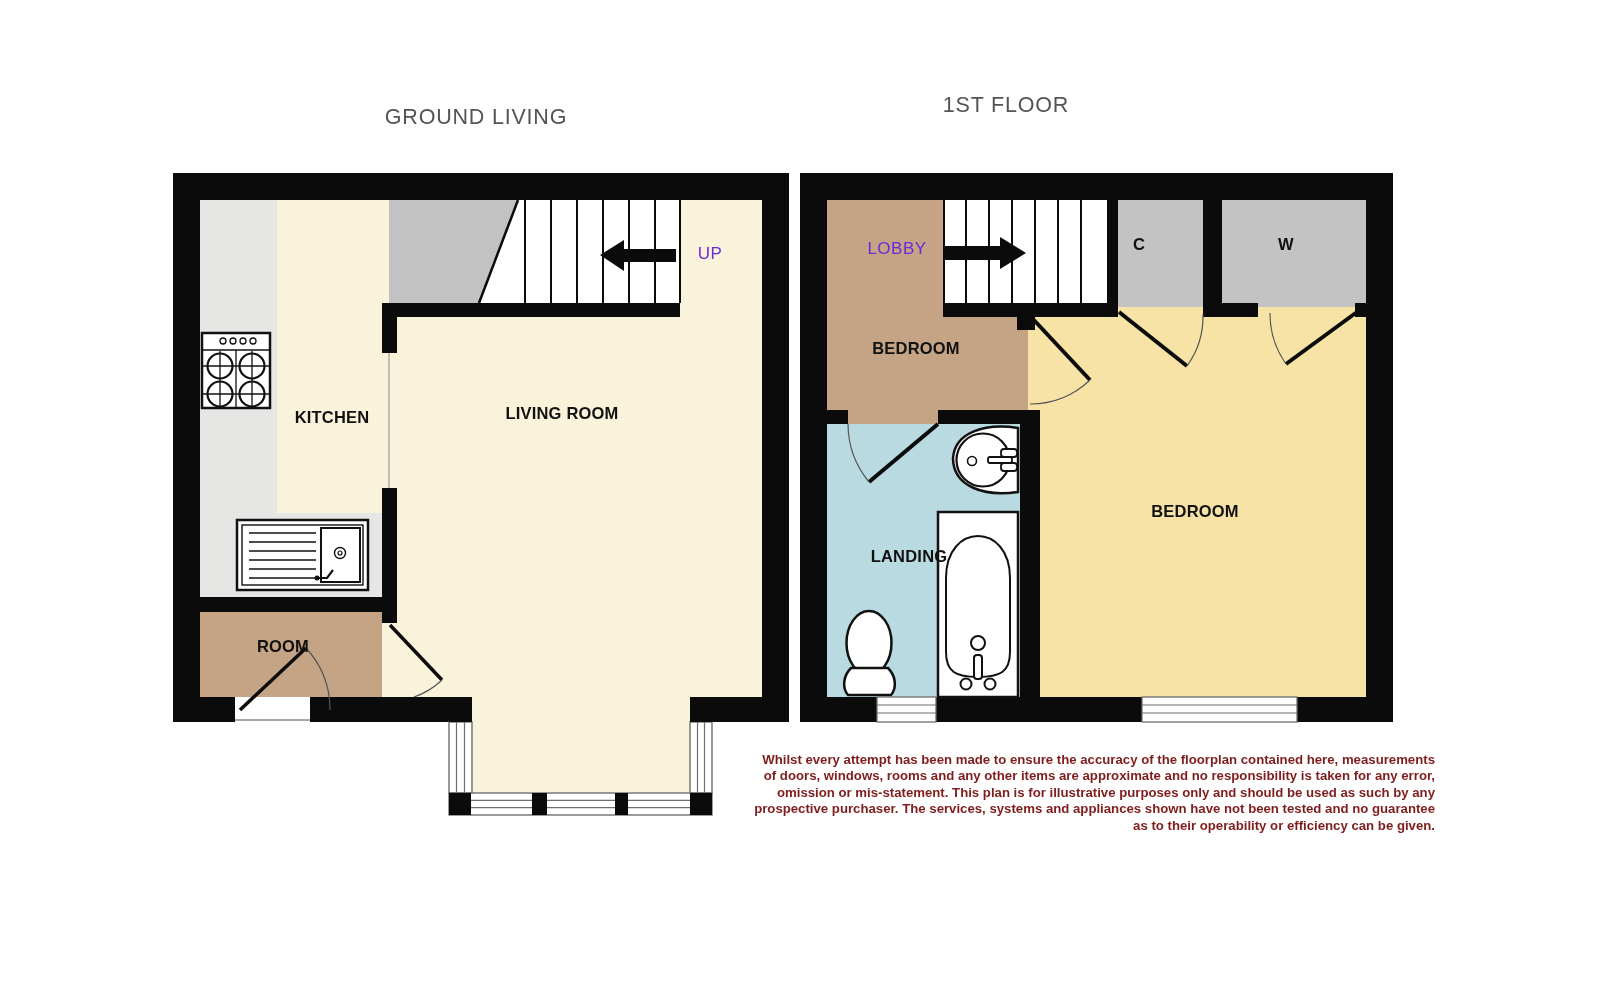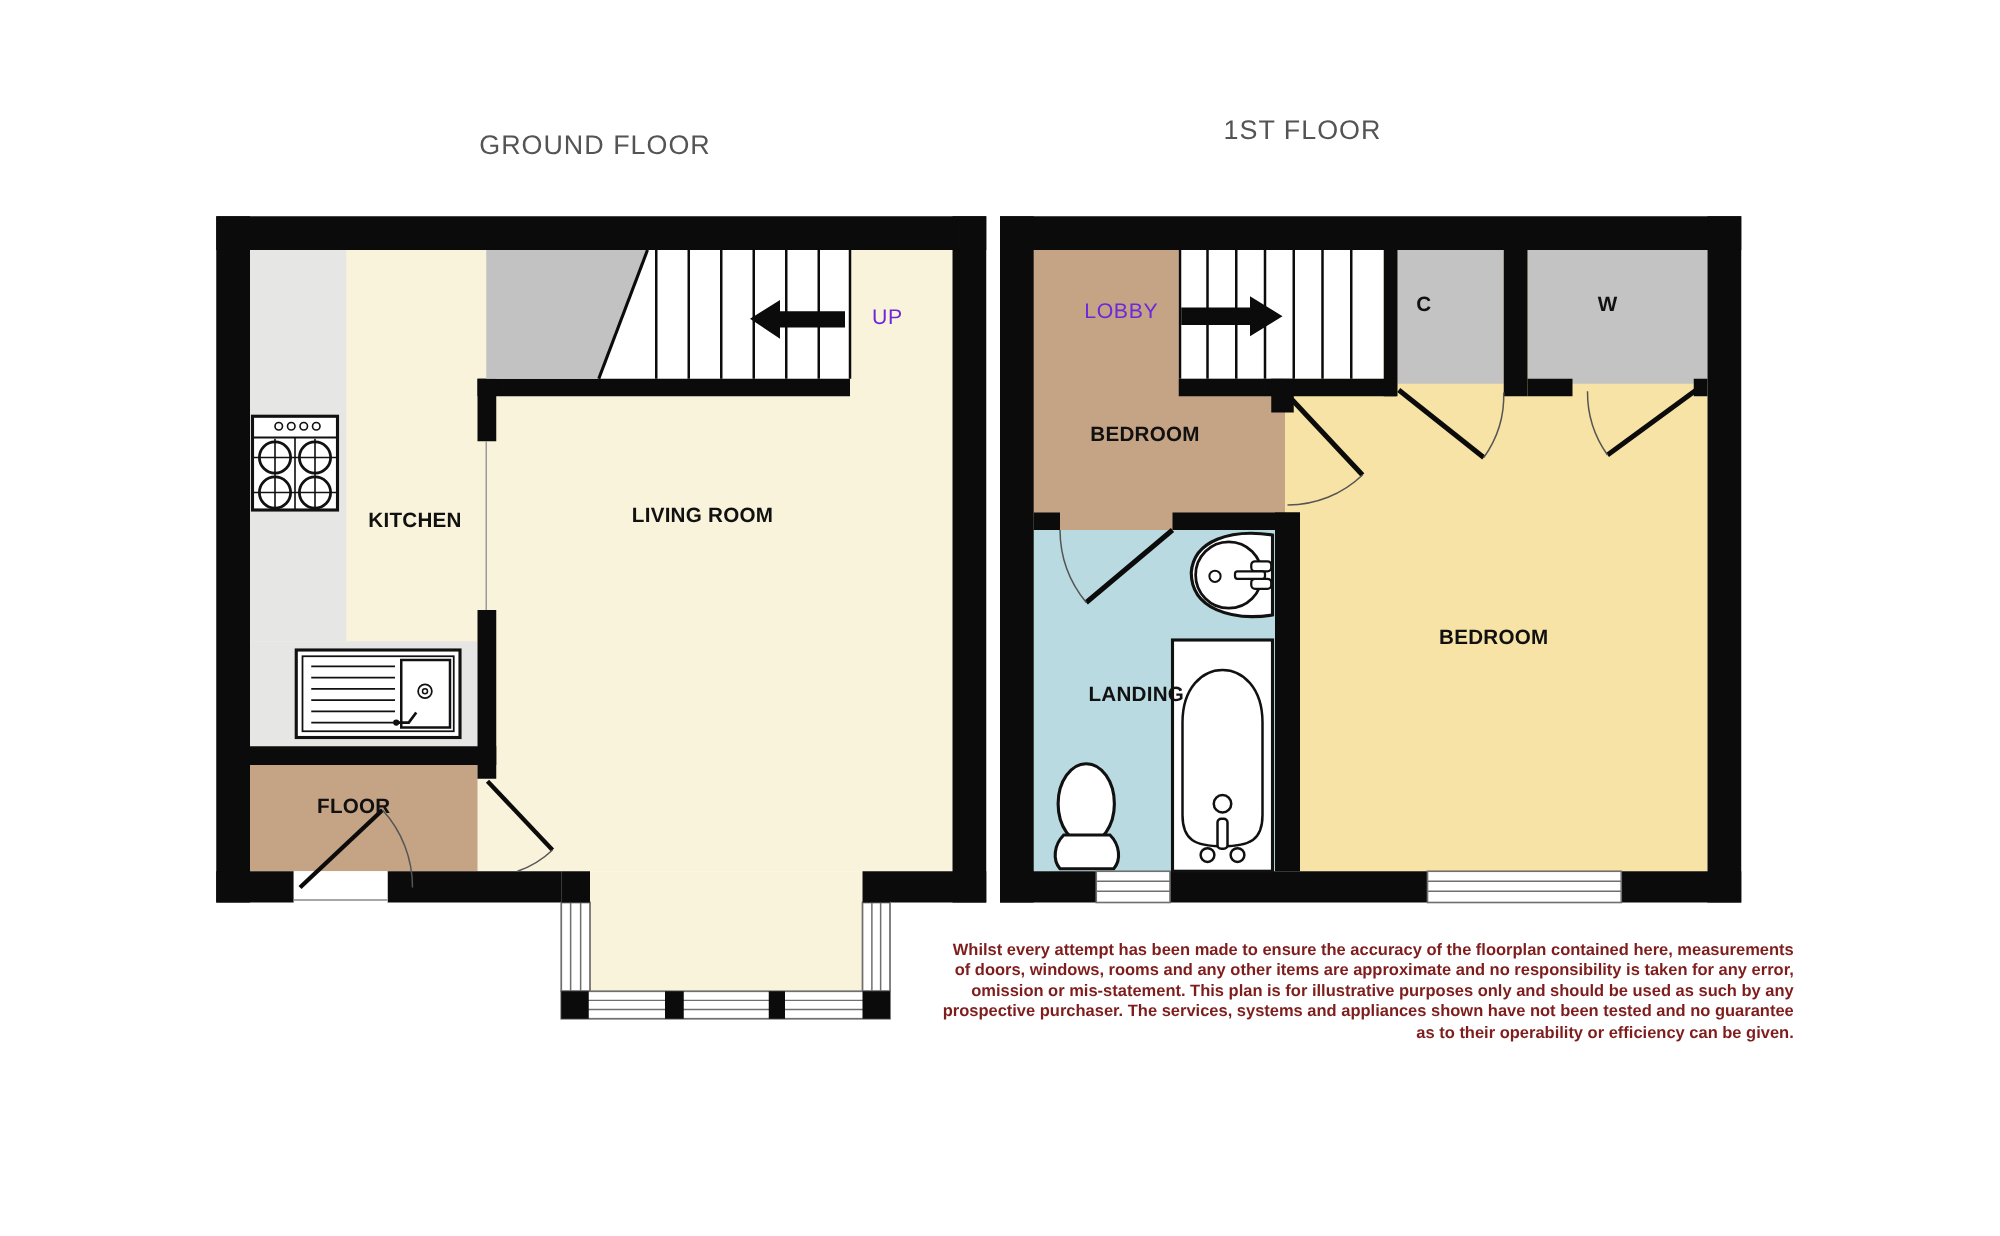--- a/index.html
+++ b/index.html
@@ -20,21 +20,21 @@
   .white{background:#ffffff;}
   #footer{position:absolute;left:700px;top:752px;width:735px;z-index:4;text-align:right;
           color:#7f1d1d;font-size:13.2px;line-height:16.4px;font-weight:bold;}
   #disclaimer{white-space:pre-line;}
 </style>
 </head>
 <body>
 
 <div id="canvas">
 
-  <div class="title" style="left:476px;top:117px;">GROUND FLOOR</div>
+  <div class="title" style="left:476px;top:117px;">GROUND LIVING</div>
 
   <div class="floor cream" style="left:200px;top:200px;width:562px;height:497px;"></div>
   <div class="floor counter" style="left:200px;top:200px;width:77px;height:313px;"></div>
   <div class="floor counter" style="left:200px;top:513px;width:182px;height:84px;"></div>
   <div class="floor white" style="left:477px;top:200px;width:203px;height:103px;"></div>
   <div class="floor brown" style="left:200px;top:612px;width:182px;height:85px;"></div>
   <div class="floor cream" style="left:472px;top:697px;width:218px;height:96px;"></div>
 
   <div>
     <div class="wall" style="left:173px;top:173px;width:616px;height:27px;"></div>
@@ -42,21 +42,21 @@
     <div class="wall" style="left:762px;top:173px;width:27px;height:549px;"></div>
     <div class="wall" style="left:173px;top:697px;width:62px;height:25px;"></div>
     <div class="wall" style="left:310px;top:697px;width:139px;height:25px;"></div>
     <div class="wall" style="left:712px;top:697px;width:77px;height:25px;"></div>
     <div class="wall" style="left:382px;top:303px;width:298px;height:14px;"></div>
     <div class="wall" style="left:382px;top:303px;width:15px;height:50px;"></div>
     <div class="wall" style="left:382px;top:488px;width:15px;height:135px;"></div>
     <div class="wall" style="left:200px;top:597px;width:197px;height:15px;"></div>
   </div>
 
-  <div class="title" style="left:1042px;top:105px;">1ST FLOOR</div>
+  <div class="title" style="left:1006px;top:105px;">1ST FLOOR</div>
 
   <div class="floor yellow" style="left:827px;top:200px;width:539px;height:497px;"></div>
   <div class="floor brown" style="left:827px;top:200px;width:201px;height:224px;"></div>
   <div class="floor white" style="left:943px;top:200px;width:164px;height:103px;"></div>
   <div class="floor cgray" style="left:1118px;top:200px;width:85px;height:107px;"></div>
   <div class="floor cgray" style="left:1222px;top:200px;width:144px;height:107px;"></div>
   <div class="floor blue" style="left:827px;top:424px;width:193px;height:273px;"></div>
 
   <div>
     <div class="wall" style="left:800px;top:173px;width:593px;height:27px;"></div>
@@ -230,21 +230,21 @@
     </g>
     <g>
       <rect x="1142" y="697" width="155" height="25" fill="#ffffff" stroke="#6f6f6f" stroke-width="1.3"></rect>
       <line x1="1142" y1="705" x2="1297" y2="705" stroke="#6f6f6f" stroke-width="1.2"></line>
       <line x1="1142" y1="713" x2="1297" y2="713" stroke="#6f6f6f" stroke-width="1.2"></line>
     </g>
   </svg>
 
   <div class="lbl" style="left:332px;top:417px;">KITCHEN</div>
   <div class="lbl" style="left:562px;top:413px;">LIVING ROOM</div>
-  <div class="lbl" style="left:283px;top:646px;">FLOOR</div>
+  <div class="lbl" style="left:283px;top:646px;">ROOM</div>
   <div class="dir" style="left:710px;top:254px;">UP</div>
 
   <div class="dir" style="left:897px;top:249px;">LOBBY</div>
   <div class="lbl" style="left:916px;top:348px;">BEDROOM</div>
   <div class="lbl" style="left:909px;top:556px;">LANDING</div>
   <div class="lbl" style="left:1195px;top:500px;margin-top:11px;">BEDROOM</div>
   <div class="lbl" style="left:1139px;top:244px;">C</div>
   <div class="lbl" style="left:1286px;top:244px;">W</div>
 
   <div id="footer">

